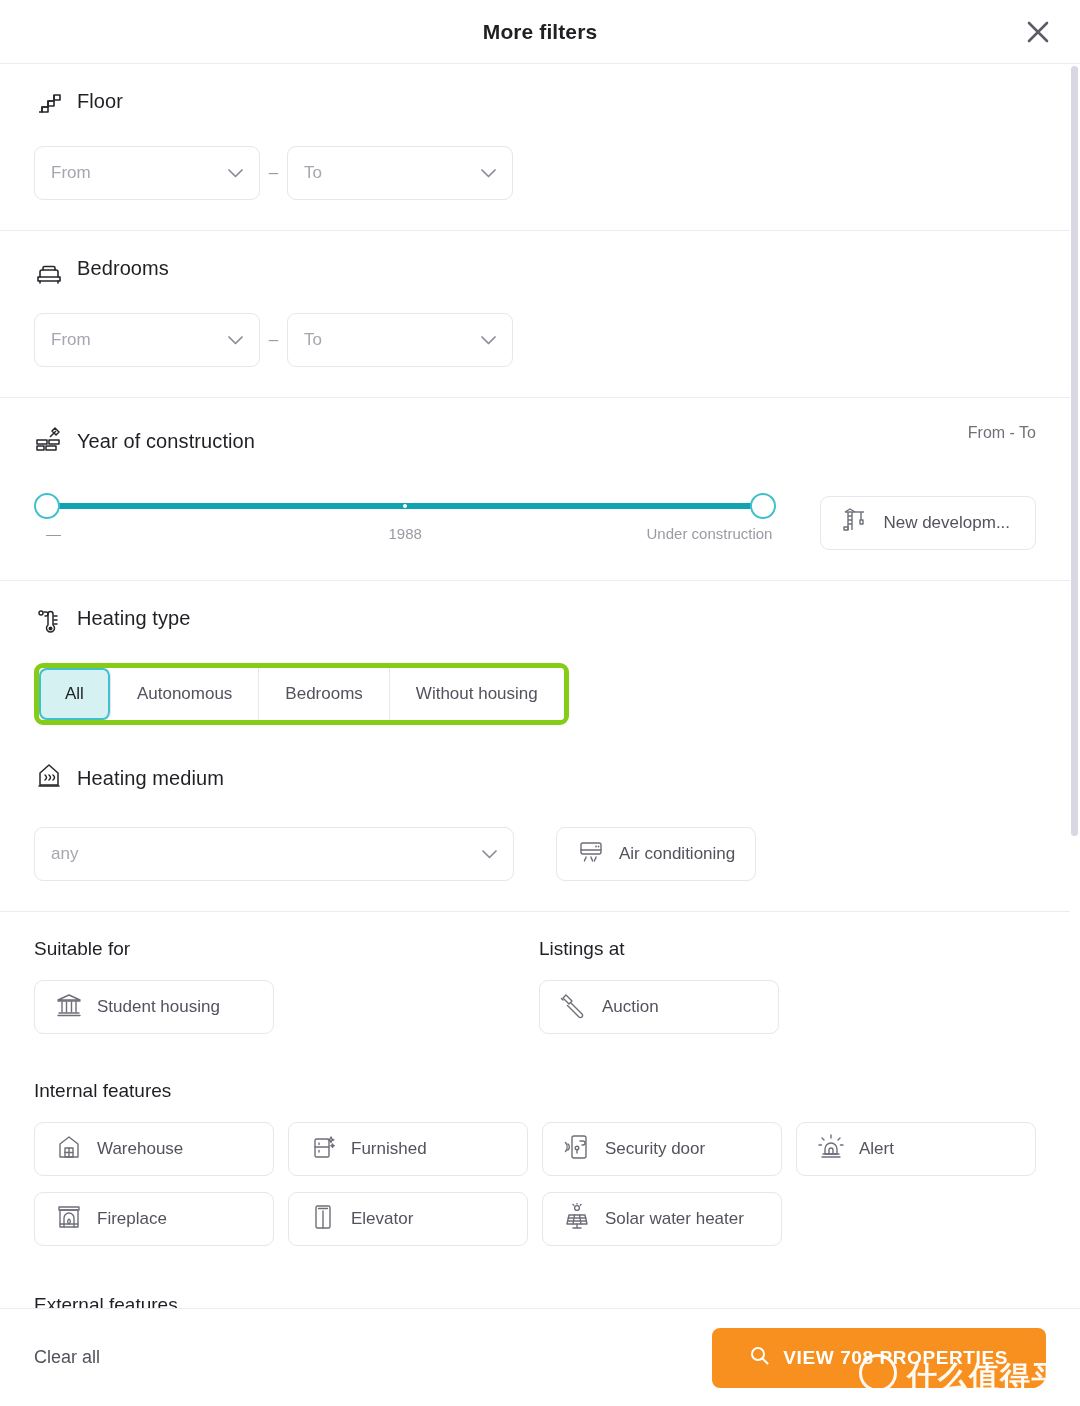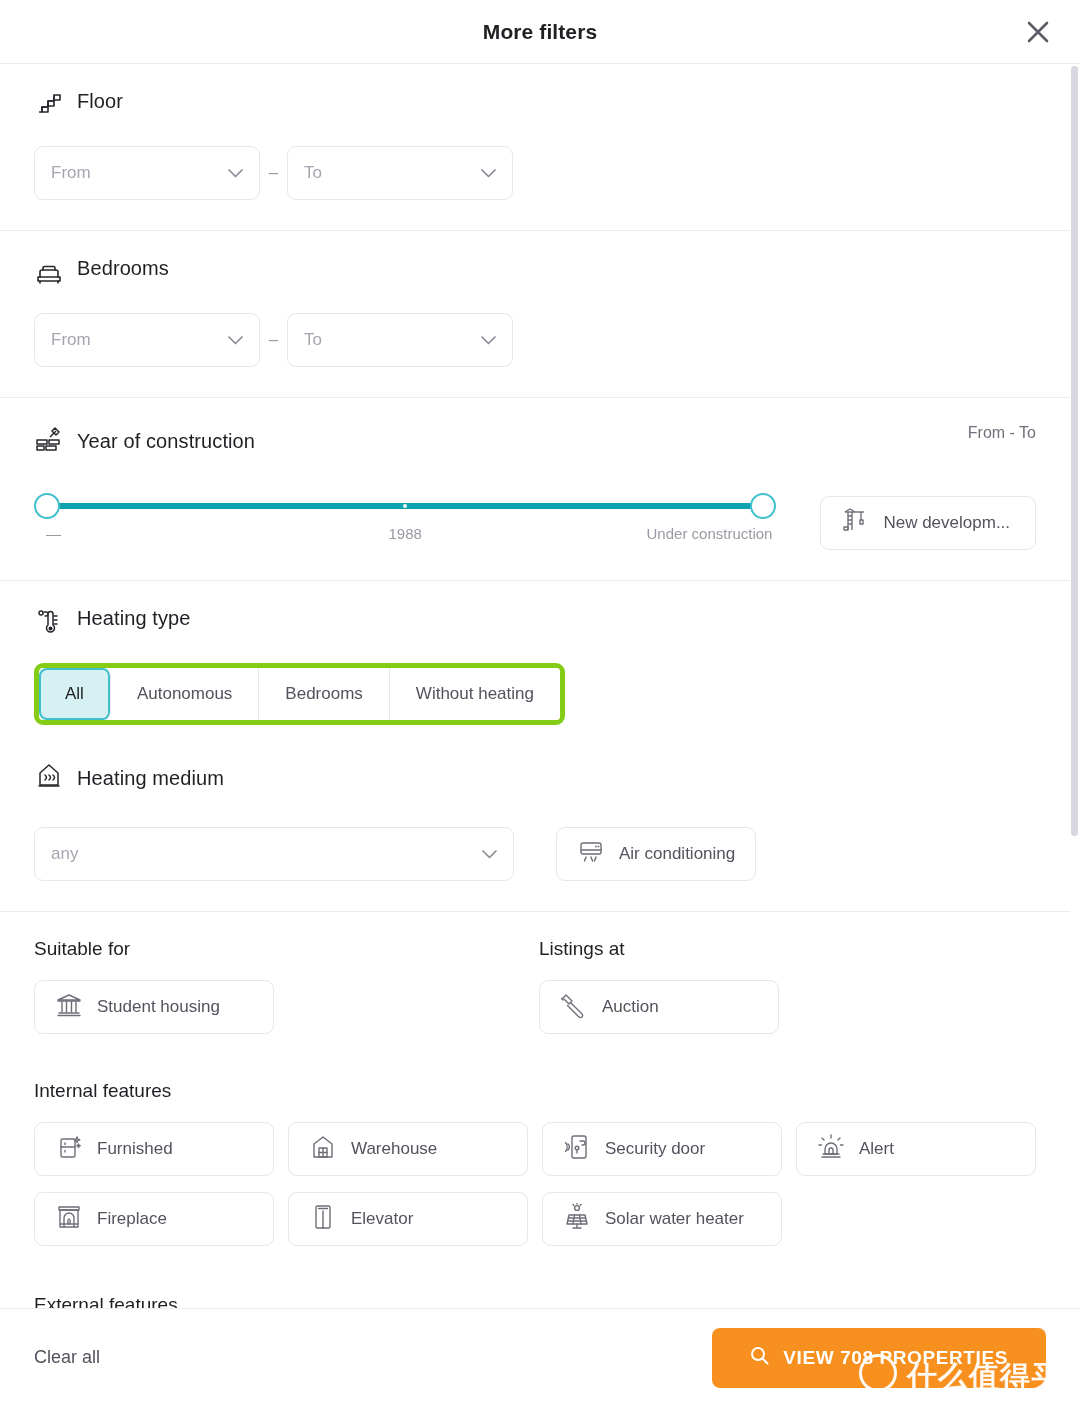--- a/index.html
+++ b/index.html
@@ -277,21 +277,21 @@
               <path d="M10 5 h2 a2 2 0 0 1 0 4 h-1"></path>
             </svg>
           </span>
           <span class="sec-title">Heating type</span>
         </div>
 
         <div class="segmented">
           <div class="seg active">All</div>
           <div class="seg">Autonomous</div>
           <div class="seg">Bedrooms</div>
-          <div class="seg">Without heating</div>
+          <div class="seg">Without housing</div>
         </div>
 
         <div class="subhead">
           <span class="ico">
             <svg width="30" height="30" viewBox="0 0 30 30" fill="none" stroke="#26272b" stroke-width="1.5" stroke-linecap="round" stroke-linejoin="round">
               <path d="M6 24 V12 L15 4 L24 12 V24 Z"></path>
               <path d="M5 25 H25"></path>
               <path d="M11 19 c2-1.6 2-3.4 0-5 M15 19 c2-1.6 2-3.4 0-5 M19 19 c2-1.6 2-3.4 0-5"></path>
             </svg>
           </span>
@@ -355,38 +355,38 @@
               </div>
             </div>
           </div>
         </div>
 
         <div class="grp-title" style="margin-top:46px;">Internal features</div>
         <div class="chip-grid">
           <div class="chip">
             <span class="ico">
               <svg width="28" height="28" viewBox="0 0 28 28" fill="none" stroke="#6e6e78" stroke-width="1.4" stroke-linecap="round" stroke-linejoin="round">
+                <path d="M5 24 V11 L14 4 L23 11 V24 Z"></path>
+                <rect x="10" y="15" width="8" height="9"></rect>
+                <path d="M14 15 V24 M10 19.5 H18"></path>
+              </svg>
+            </span>
+            <span>Warehouse</span>
+          </div>
+          <div class="chip">
+            <span class="ico">
+              <svg width="28" height="28" viewBox="0 0 28 28" fill="none" stroke="#6e6e78" stroke-width="1.4" stroke-linecap="round" stroke-linejoin="round">
                 <rect x="6" y="6" width="14" height="18" rx="1.5"></rect>
                 <path d="M6 14 H20"></path>
                 <path d="M10 10 v1.5 M10 17.5 v1.5"></path>
                 <path d="M22 4 l.8 2 2 .8 -2 .8 -.8 2 -.8 -2 -2 -.8 2 -.8 z"></path>
                 <path d="M23.5 11 l.5 1.2 1.2 .5 -1.2 .5 -.5 1.2 -.5 -1.2 -1.2 -.5 1.2 -.5 z"></path>
               </svg>
             </span>
             <span>Furnished</span>
-          </div>
-          <div class="chip">
-            <span class="ico">
-              <svg width="28" height="28" viewBox="0 0 28 28" fill="none" stroke="#6e6e78" stroke-width="1.4" stroke-linecap="round" stroke-linejoin="round">
-                <path d="M5 24 V11 L14 4 L23 11 V24 Z"></path>
-                <rect x="10" y="15" width="8" height="9"></rect>
-                <path d="M14 15 V24 M10 19.5 H18"></path>
-              </svg>
-            </span>
-            <span>Warehouse</span>
           </div>
           <div class="chip">
             <span class="ico">
               <svg width="28" height="28" viewBox="0 0 28 28" fill="none" stroke="#6e6e78" stroke-width="1.4" stroke-linecap="round" stroke-linejoin="round">
                 <rect x="9" y="3" width="14" height="22" rx="2"></rect>
                 <circle cx="14" cy="15" r="1.8"></circle>
                 <path d="M14 16.8 V20"></path>
                 <path d="M17 8 h3 a2 2 0 0 1 0 4 h-1"></path>
                 <path d="M5 11 a4 4 0 0 1 0 6 M2.5 9.5 a7 7 0 0 1 0 9"></path>
               </svg>

